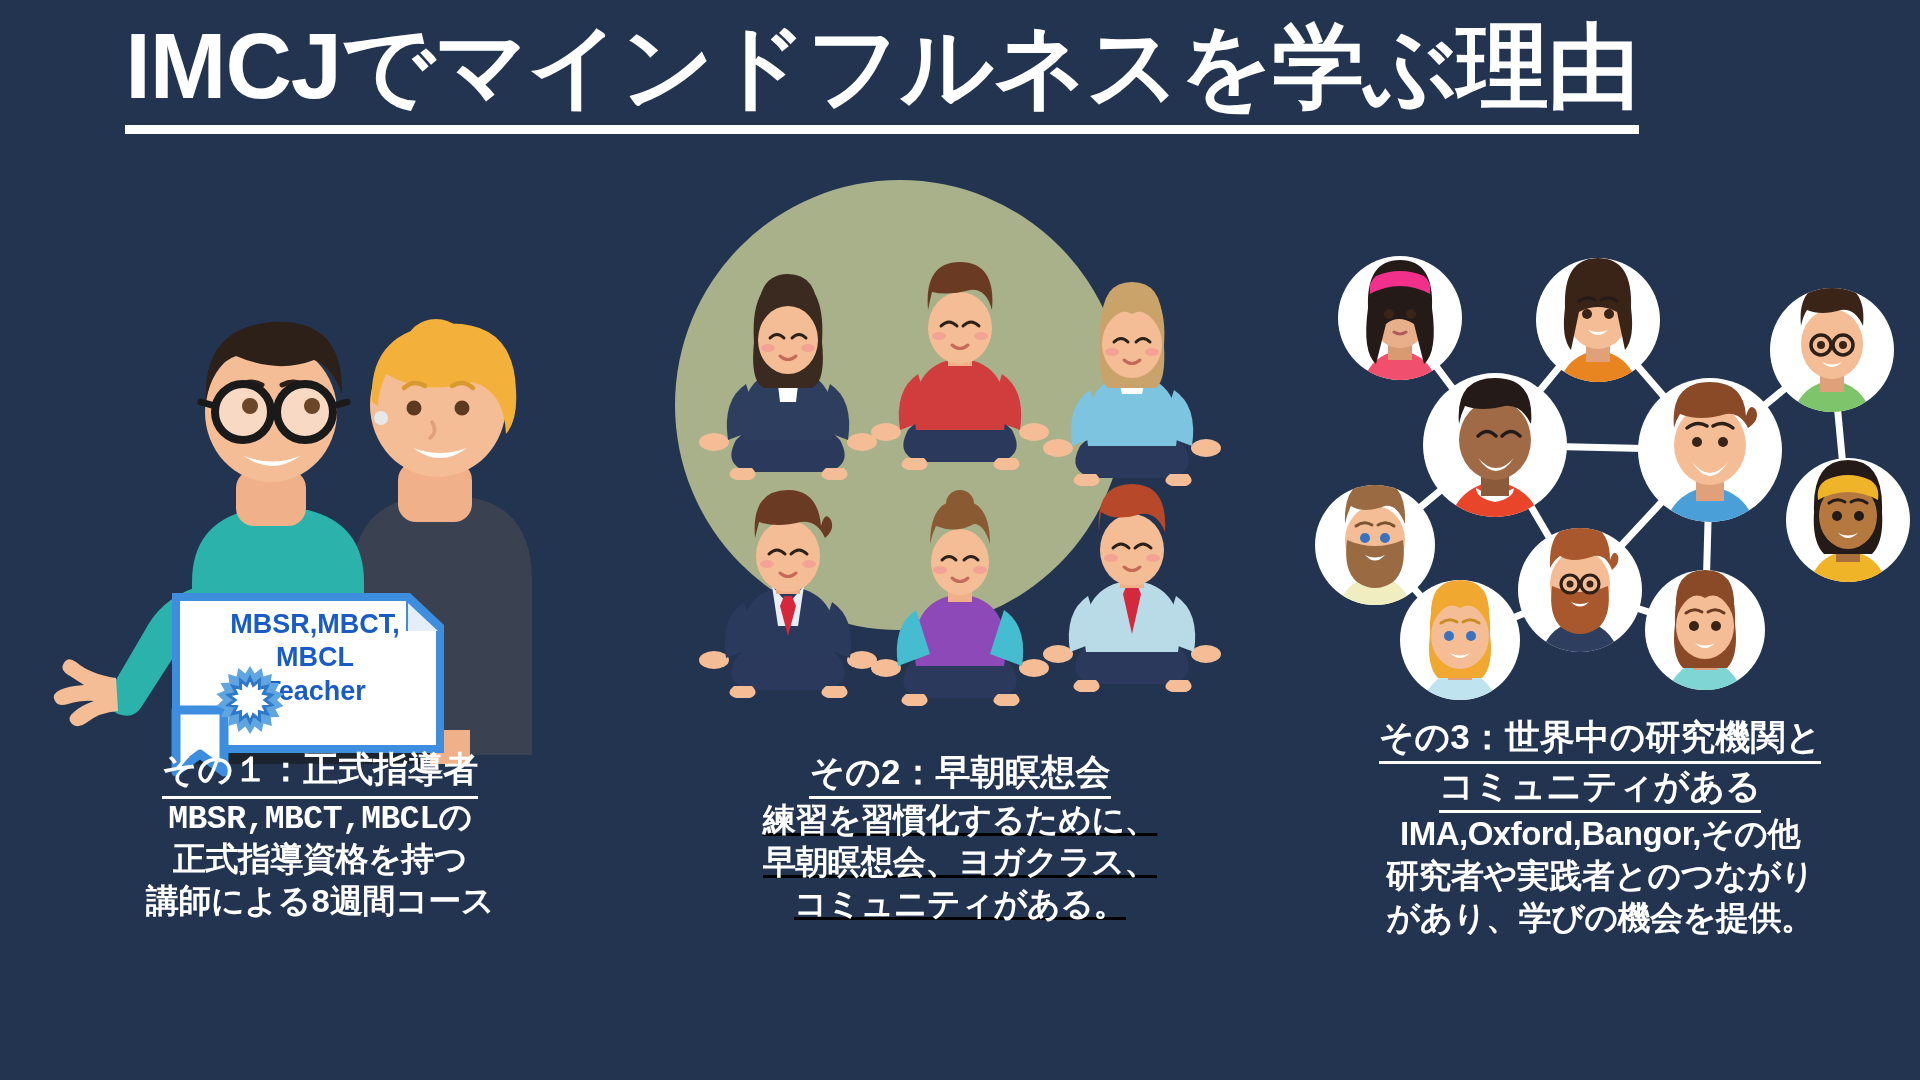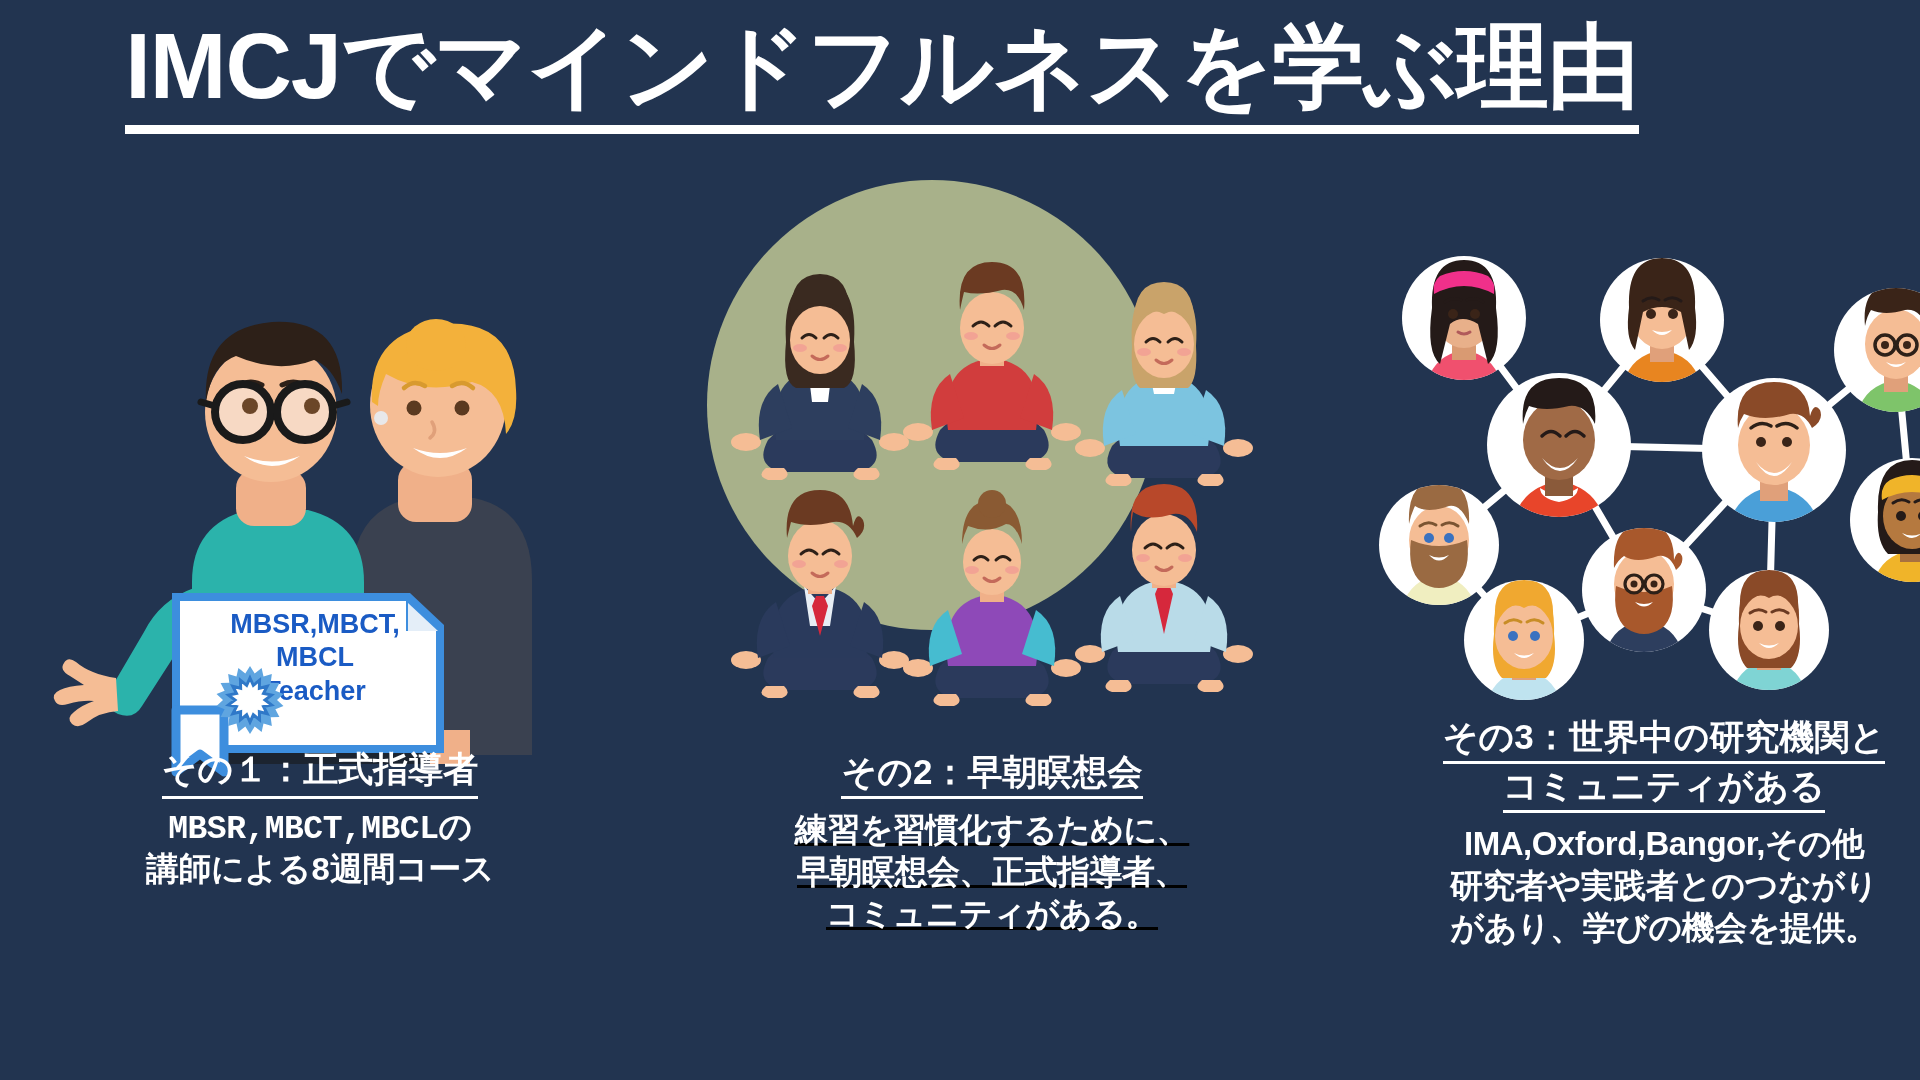--- a/index.html
+++ b/index.html
@@ -32,21 +32,20 @@
     white-space:nowrap;
     padding-bottom:10px;
     border-bottom:9px solid #ffffff;
   }
 
   
   .cols {
     position:absolute;
     top:190px; left:0; width:1920px; height:880px;
     display:flex;
-    gap:32px;
   }
   .col {
     position:relative;
     width:640px; height:880px;
   }
   .art {
     position:relative;
     width:640px; height:560px;
   }
   .captions {
@@ -64,21 +63,21 @@
     font-weight:700;
     line-height:1.28;
     letter-spacing:0px;
   }
   .head span.hl {
     display:inline-block;
     border-bottom:3px solid #ffffff;
     padding-bottom:1px;
   }
   .body {
-    margin-top:10px;
+    margin-top:0;
     color:#ffffff;
     font-size:33px;
     font-weight:700;
     line-height:1.28;
     letter-spacing:-0.5px;
   }
 
   
   .people { position:absolute; left:0; top:0; width:640px; height:560px; }
 
@@ -174,20 +173,21 @@
             </g>
         </svg>
       </div>
 
       <div class="captions">
         <div class="head">
           <span class="hl">その１：正式指導者</span>
         </div>
         <div class="body">
           <div>MBSR,MBCT,MBCLの</div>
+          <div>正式指導資格を持つ</div>
           <div>講師による8週間コース</div>
         </div>
       </div>
     </div>
 
     <div class="col c2">
       <div class="art">
         <div class="medcircle"></div>
         <svg style="position:absolute;left:0;top:0;" width="640" height="560" viewBox="0 0 640 560">
           <defs>
@@ -301,21 +301,21 @@
           </g>
         </svg>
       </div>
 
       <div class="captions">
         <div class="head">
           <span class="hl">その2：早朝瞑想会</span>
         </div>
         <div class="body">
           <div>練習を習慣化するために、</div>
-          <div>早朝瞑想会、正式指導者、</div>
+          <div>早朝瞑想会、ヨガクラス、</div>
           <div>コミュニティがある。</div>
         </div>
       </div>
     </div>
 
     <div class="col c3">
       <div class="art">
         <svg class="netwrap" viewBox="0 0 640 560">
           <g stroke="#ffffff" stroke-width="7" stroke-linecap="round">
             <line x1="120" y1="128" x2="215" y2="255"></line>

